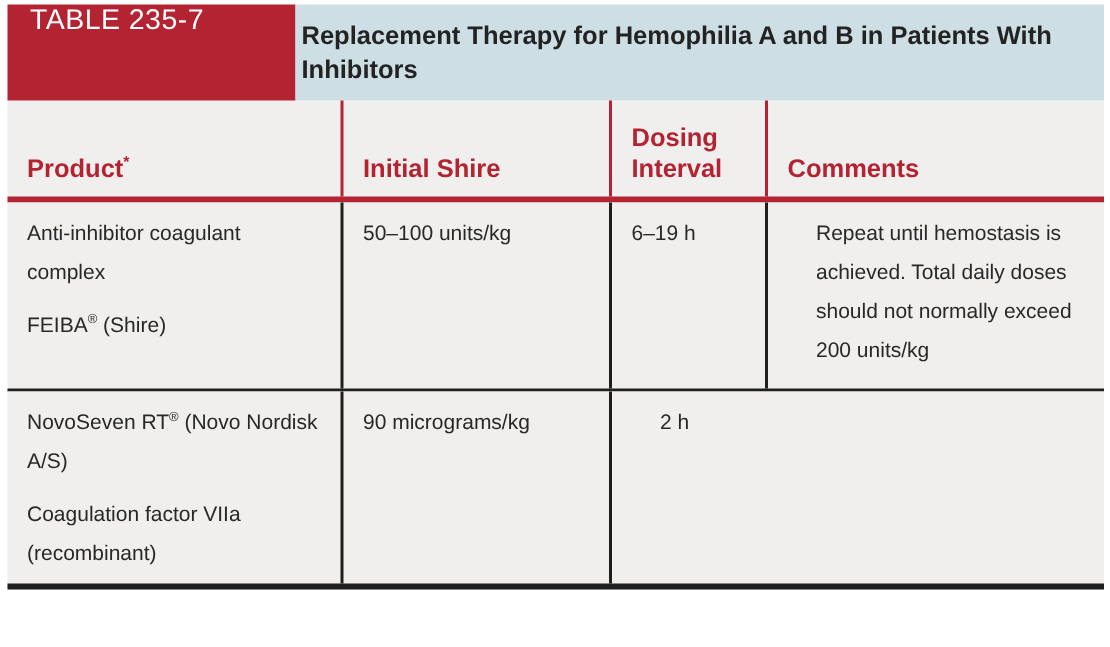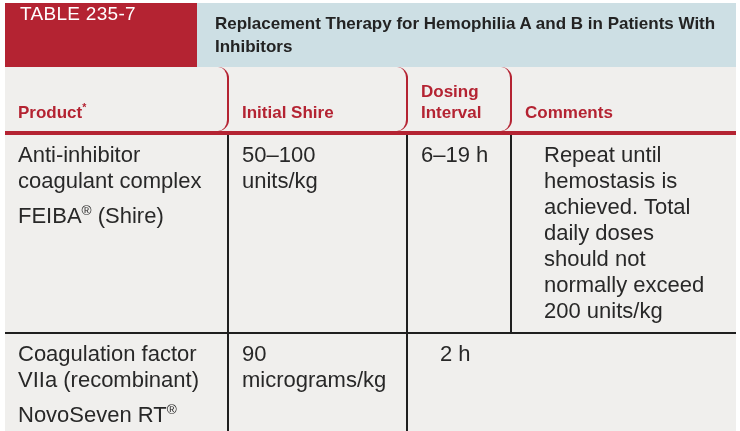--- a/index.html
+++ b/index.html
@@ -29,21 +29,21 @@
     flex: 0 0 auto;
   }
   .table-title {
     flex: 1;
     background: var(--title-band-blue, #cddfe4);
     color: #232323;
     font-weight: bold;
     font-size: 17px;
     line-height: 23px;
     display: flex; align-items: center;
-    padding-left: 18px;
+    padding-left: 4px;
   }
   .table-title .title-text { max-width: 545px; display: block; }
 
   
   .grid-row {
     display: grid;
     grid-template-columns: 224px 179px 104px 1fr;
     background: var(--cell-background, #f0efed);
   }
   .thead {
@@ -52,32 +52,31 @@
   .th {
     min-height: 64px;
     display: flex;
     align-items: flex-end;
     padding: 8px 10px 8px 13px;
     color: var(--accent-red, #b42332);
     font-weight: bold;
     font-size: 17px;
     line-height: 21px;
     border-right: 2px solid var(--accent-red, #b42332);
-    border-radius: 11px;
   }
   .th:last-child { border-right: none; }
 
   .tr { border-bottom: 2px solid var(--rule-black, #1f1f1f); }
   .tr.last { border-bottom: 4px solid var(--rule-black, #1f1f1f); }
   .tr.row-1 { min-height: 126px; }
   .tr.row-2 { min-height: 114px; }
   .td {
     padding: 7px 14px 8px 13px;
     color: var(--body-text, #282828);
-    font-size: 22px;
+    font-size: 14px;
     line-height: 26px;
     border-right: 2px solid var(--rule-black, #1f1f1f);
   }
   .td:last-child { border-right: none; padding-left: 32px; }
   .cell-line + .cell-line { margin-top: 9px; }
 
   .sup-mark {
     font-size: 62%;
     vertical-align: super;
     line-height: 0;
@@ -125,21 +124,21 @@
       <div class="cell-line">Anti-inhibitor coagulant complex</div>
       <div class="cell-line"><span>FEIBA</span><span class="sup-mark">®</span><span> (Shire)</span></div>
     </div>
     <div class="td">50–100 units/kg</div>
     <div class="td">6–19 h</div>
     <div class="td">Repeat until hemostasis is achieved. Total daily doses should not normally exceed 200 units/kg</div>
   </div>
 
   <div class="grid-row tr row-2 last">
     <div class="td">
+      <div class="cell-line"><span>NovoSeven RT</span><span class="sup-mark">®</span><span> (Novo Nordisk A/S)</span></div>
       <div class="cell-line">Coagulation factor VIIa (recombinant)</div>
-      <div class="cell-line"><span>NovoSeven RT</span><span class="sup-mark">®</span><span> (Novo Nordisk A/S)</span></div>
     </div>
     <div class="td">90 micrograms/kg</div>
     <div class="td">2 h</div>
   </div>
 
 
 </div>
 
 </body></html>

